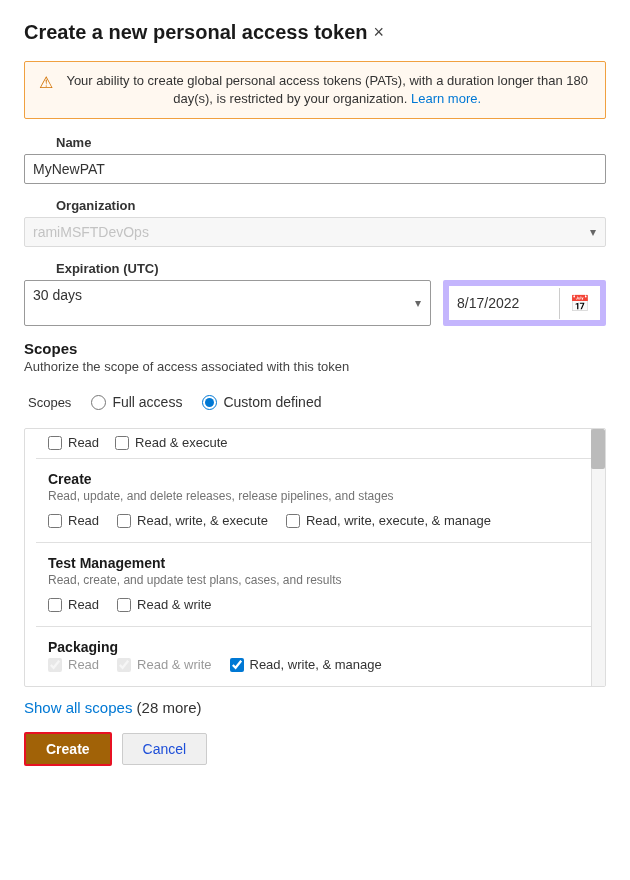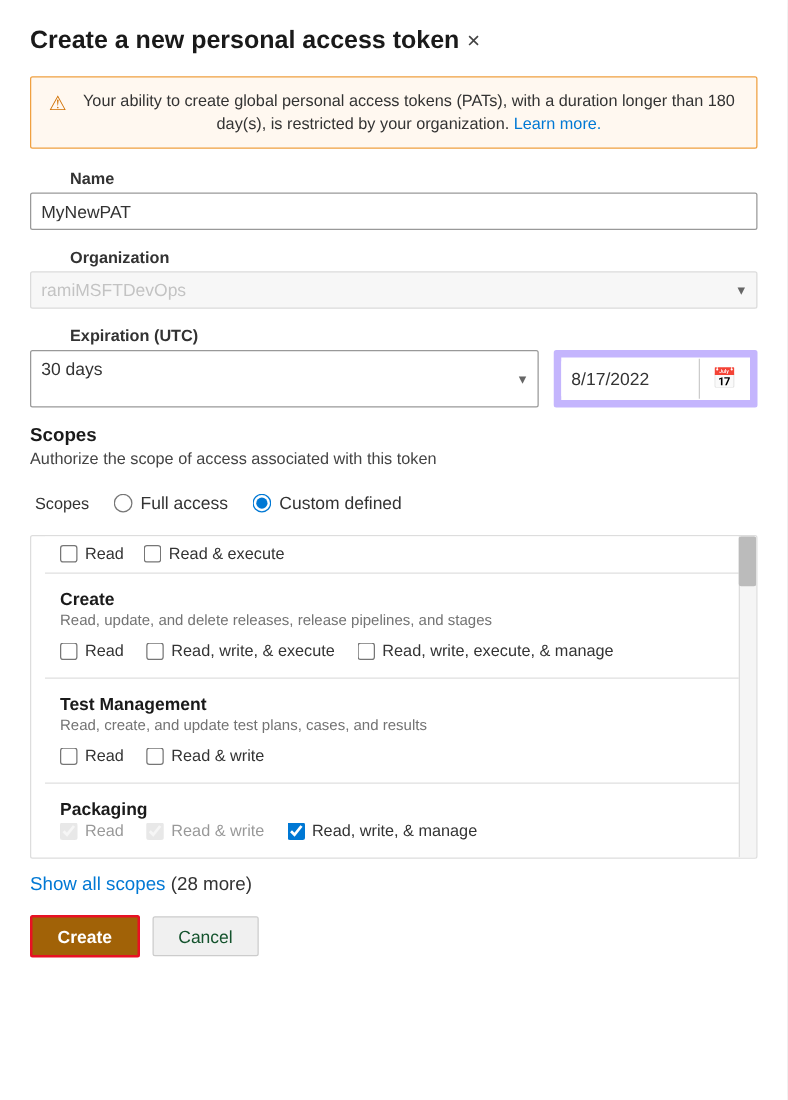--- a/index.html
+++ b/index.html
@@ -277,21 +277,21 @@
       color: #fff;
       border: 2px solid #e81123;
       padding: 7px 20px;
       font-size: 14px;
       font-weight: 600;
       cursor: pointer;
       border-radius: 2px;
     }
     .btn-cancel {
       background: #f0f0f0;
-      color: #14532d;
+      color: #1d4ed8;
       border: 1px solid #ccc;
       padding: 7px 20px;
       font-size: 14px;
       cursor: pointer;
       border-radius: 2px;
     }
     .top-partial-row {
       display: flex;
       gap: 16px;
       padding: 6px 12px 8px 12px;

